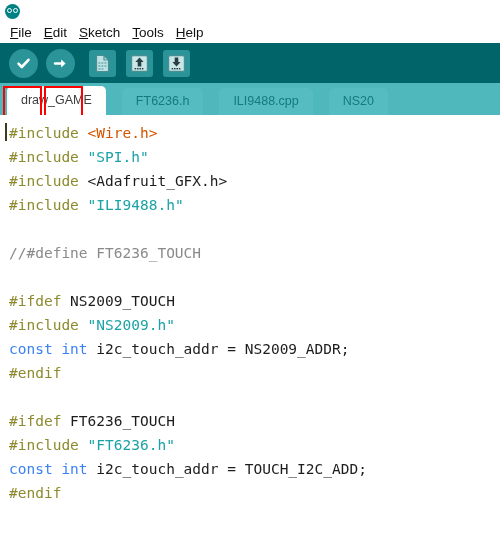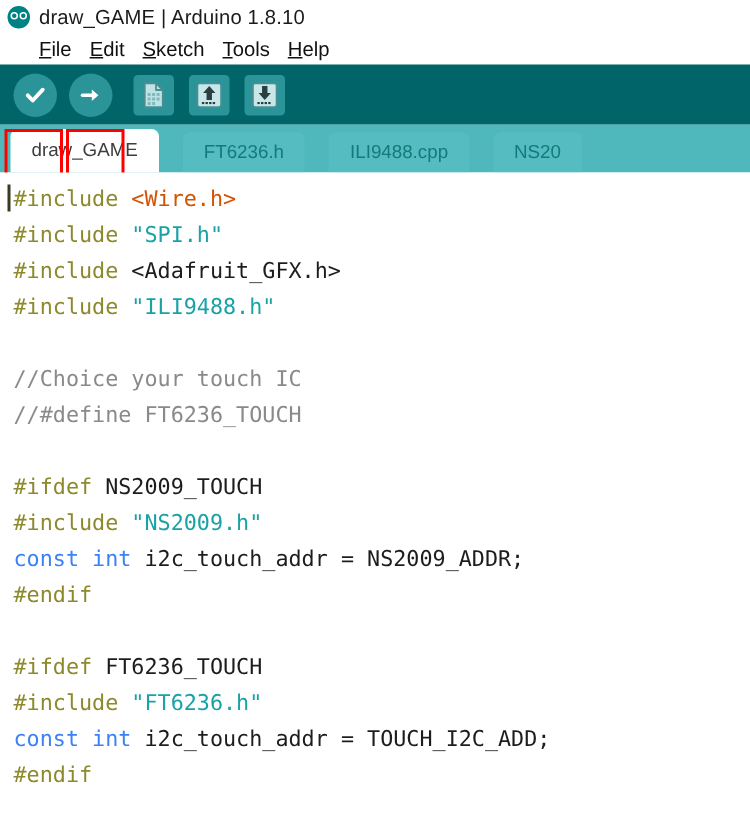--- a/index.html
+++ b/index.html
@@ -52,21 +52,21 @@
     letter-spacing: 0.1px;
     white-space: nowrap;
   }
 
   
   .menubar {
     height: 21px;
     background: #ffffff;
     display: flex;
     align-items: center;
-    padding-left: 20px;
+    padding-left: 4px;
     box-sizing: border-box;
   }
   .menu-item {
     font-size: 13.5px;
     color: #111111;
     padding: 0 6px;
     white-space: nowrap;
     cursor: default;
   }
   .menu-item .mn {
@@ -182,21 +182,20 @@
     width: 2px;
     height: 18px;
     background: #3a3a20;
   }
 </style>
 </head>
 <body>
 
 <div class="titlebar">
   <div class="app-logo"></div>
-  <div class="title-text">draw_GAME | Arduino 1.8.10</div>
 </div>
 
 <div class="menubar" id="menubar">
     <div class="menu-item"><span class="mn">F</span><span>ile</span></div>
     <div class="menu-item"><span class="mn">E</span><span>dit</span></div>
     <div class="menu-item"><span class="mn">S</span><span>ketch</span></div>
     <div class="menu-item"><span class="mn">T</span><span>ools</span></div>
     <div class="menu-item"><span class="mn">H</span><span>elp</span></div>
   </div>
 
@@ -273,21 +272,20 @@
     <div class="tab">NS20</div>
   </div>
 
 <div class="editor" id="editor">
   <div class="caret"></div>
 <div class="code-line"><span class="tok-pre">#include </span><span class="tok-lib">&lt;Wire.h&gt;</span></div>
     <div class="code-line"><span class="tok-pre">#include </span><span class="tok-str">"SPI.h"</span></div>
     <div class="code-line"><span class="tok-pre">#include </span><span class="tok-plain">&lt;Adafruit_GFX.h&gt;</span></div>
     <div class="code-line"><span class="tok-pre">#include </span><span class="tok-str">"ILI9488.h"</span></div>
     <div class="code-line">&nbsp;</div>
-    <div class="code-line"><span class="tok-cmt">//Choice your touch IC</span></div>
     <div class="code-line"><span class="tok-cmt">//#define FT6236_TOUCH</span></div>
     <div class="code-line">&nbsp;</div>
     <div class="code-line"><span class="tok-pre">#ifdef </span><span class="tok-plain">NS2009_TOUCH</span></div>
     <div class="code-line"><span class="tok-pre">#include </span><span class="tok-str">"NS2009.h"</span></div>
     <div class="code-line"><span class="tok-kw">const int</span><span class="tok-plain"> i2c_touch_addr = NS2009_ADDR;</span></div>
     <div class="code-line"><span class="tok-pre">#endif</span></div>
     <div class="code-line">&nbsp;</div>
     <div class="code-line"><span class="tok-pre">#ifdef </span><span class="tok-plain">FT6236_TOUCH</span></div>
     <div class="code-line"><span class="tok-pre">#include </span><span class="tok-str">"FT6236.h"</span></div>
     <div class="code-line"><span class="tok-kw">const int</span><span class="tok-plain"> i2c_touch_addr = TOUCH_I2C_ADD;</span></div>

